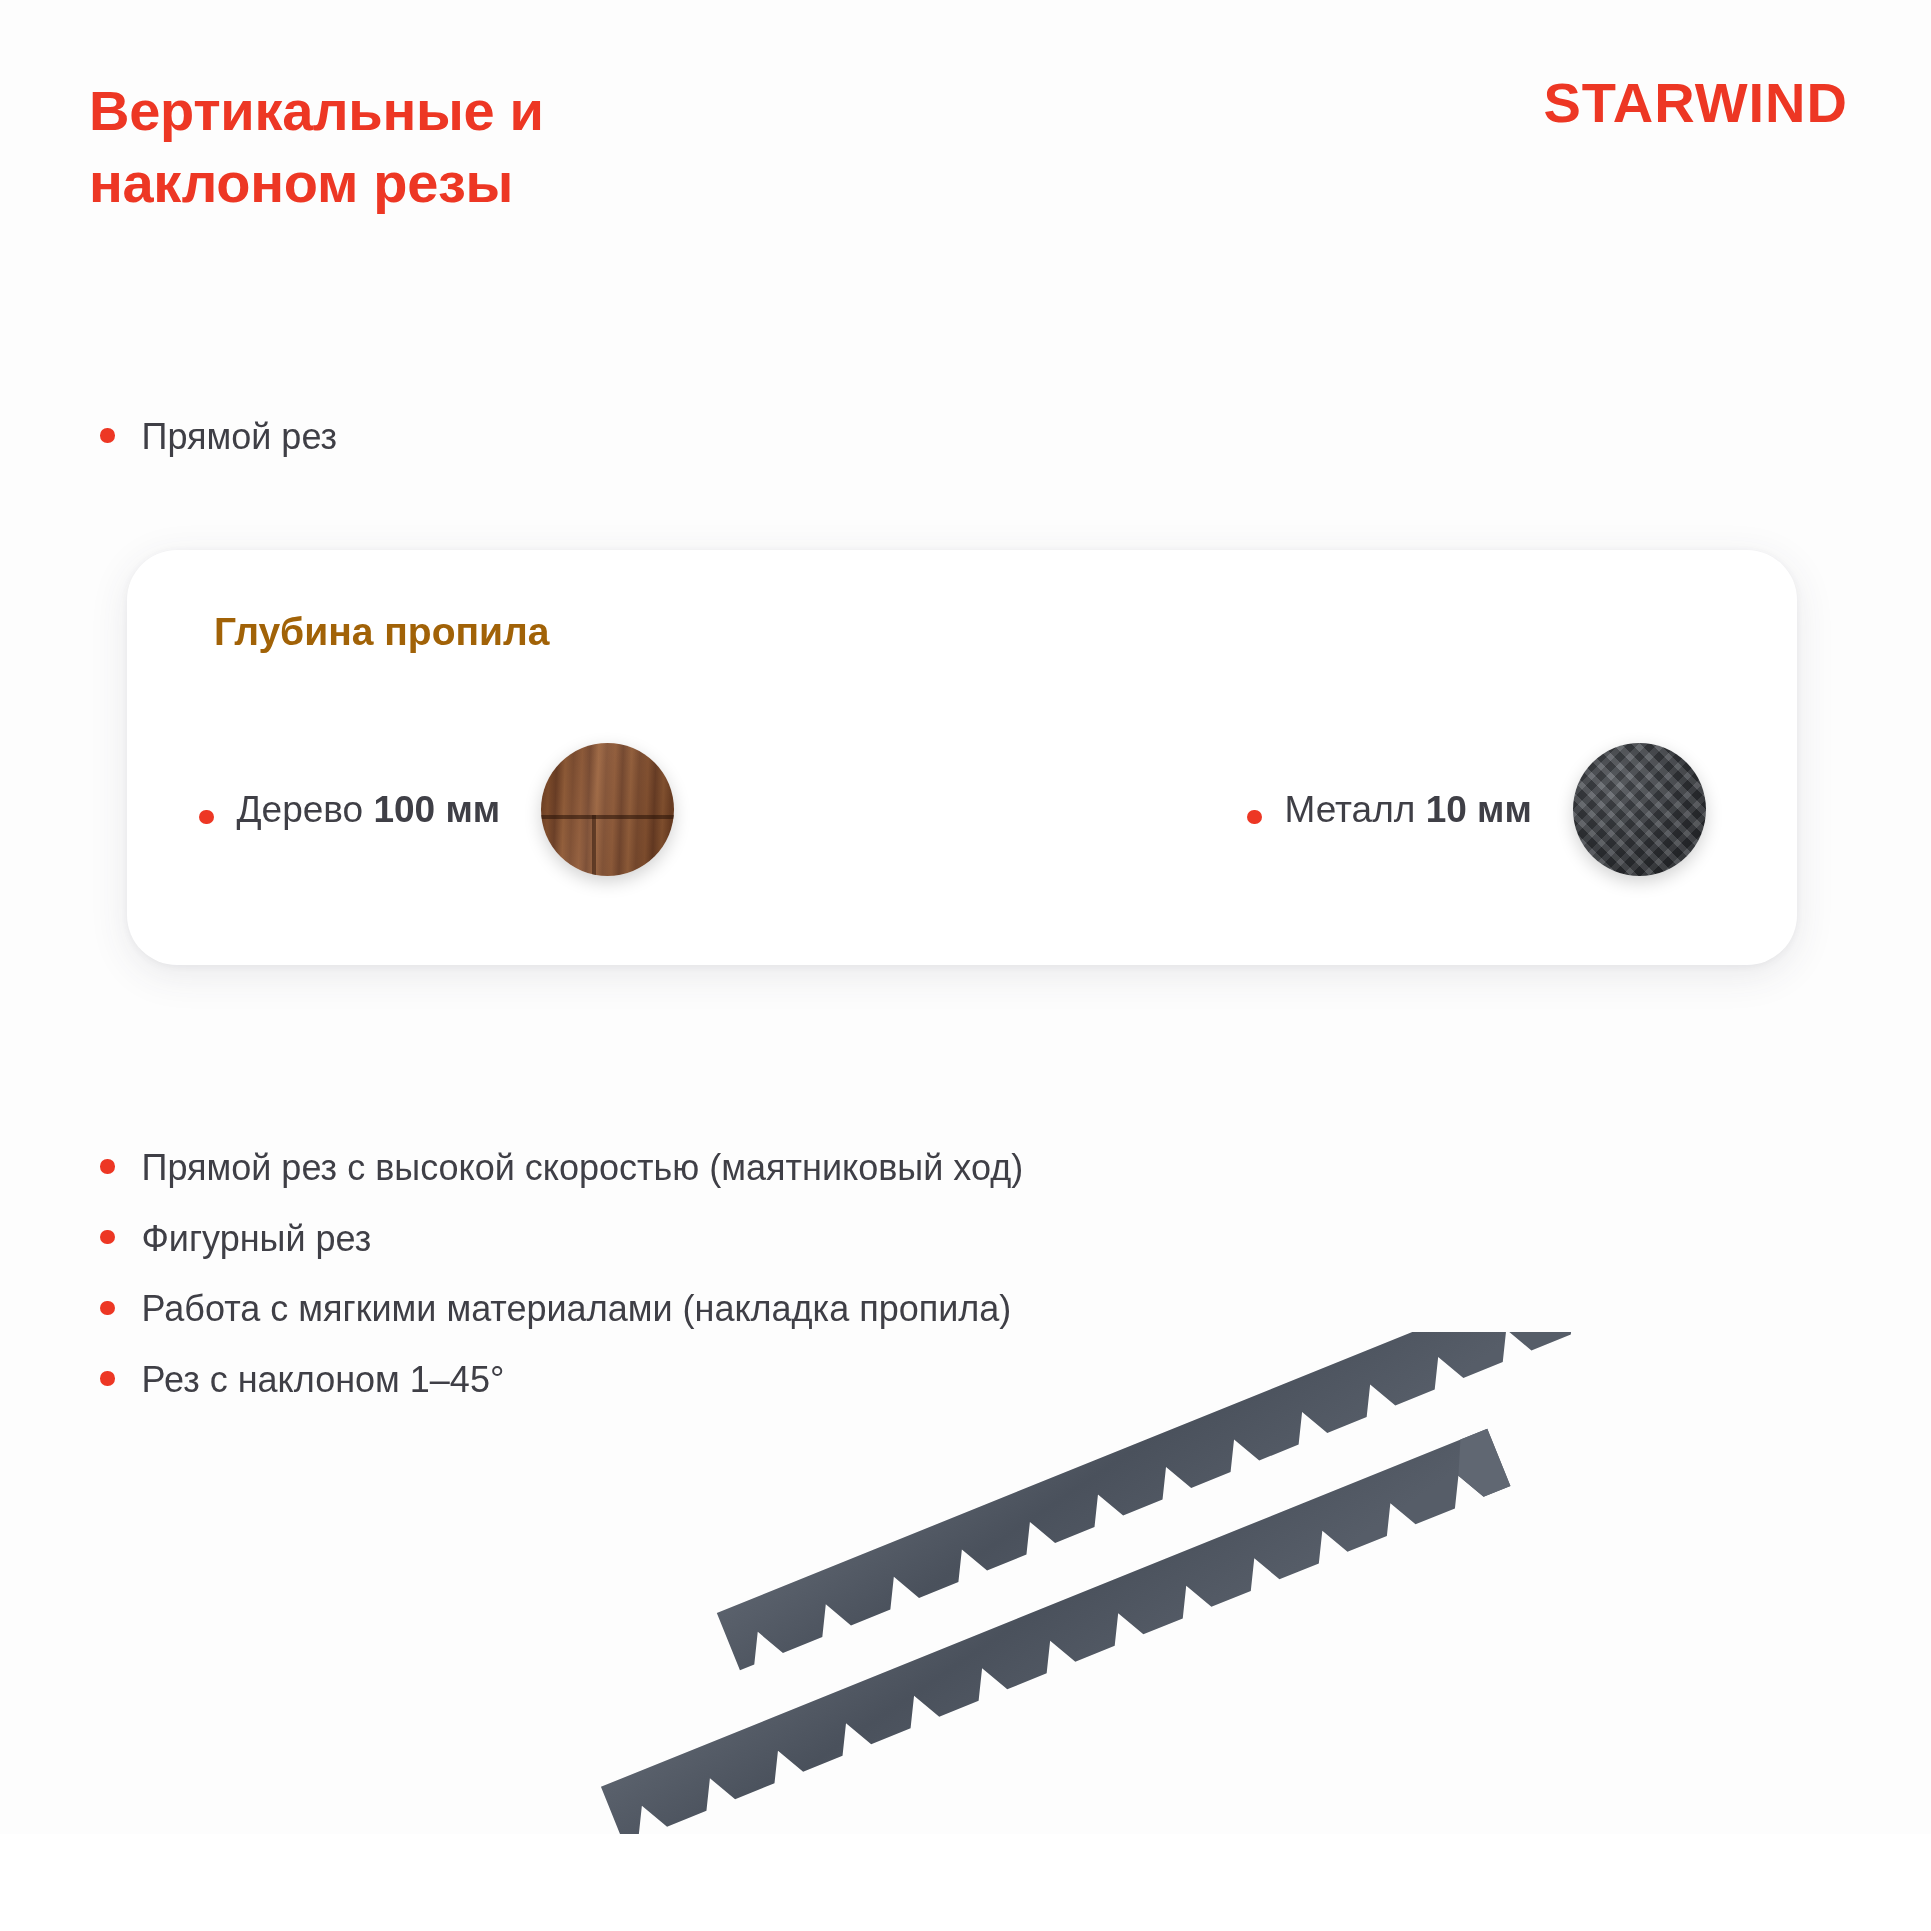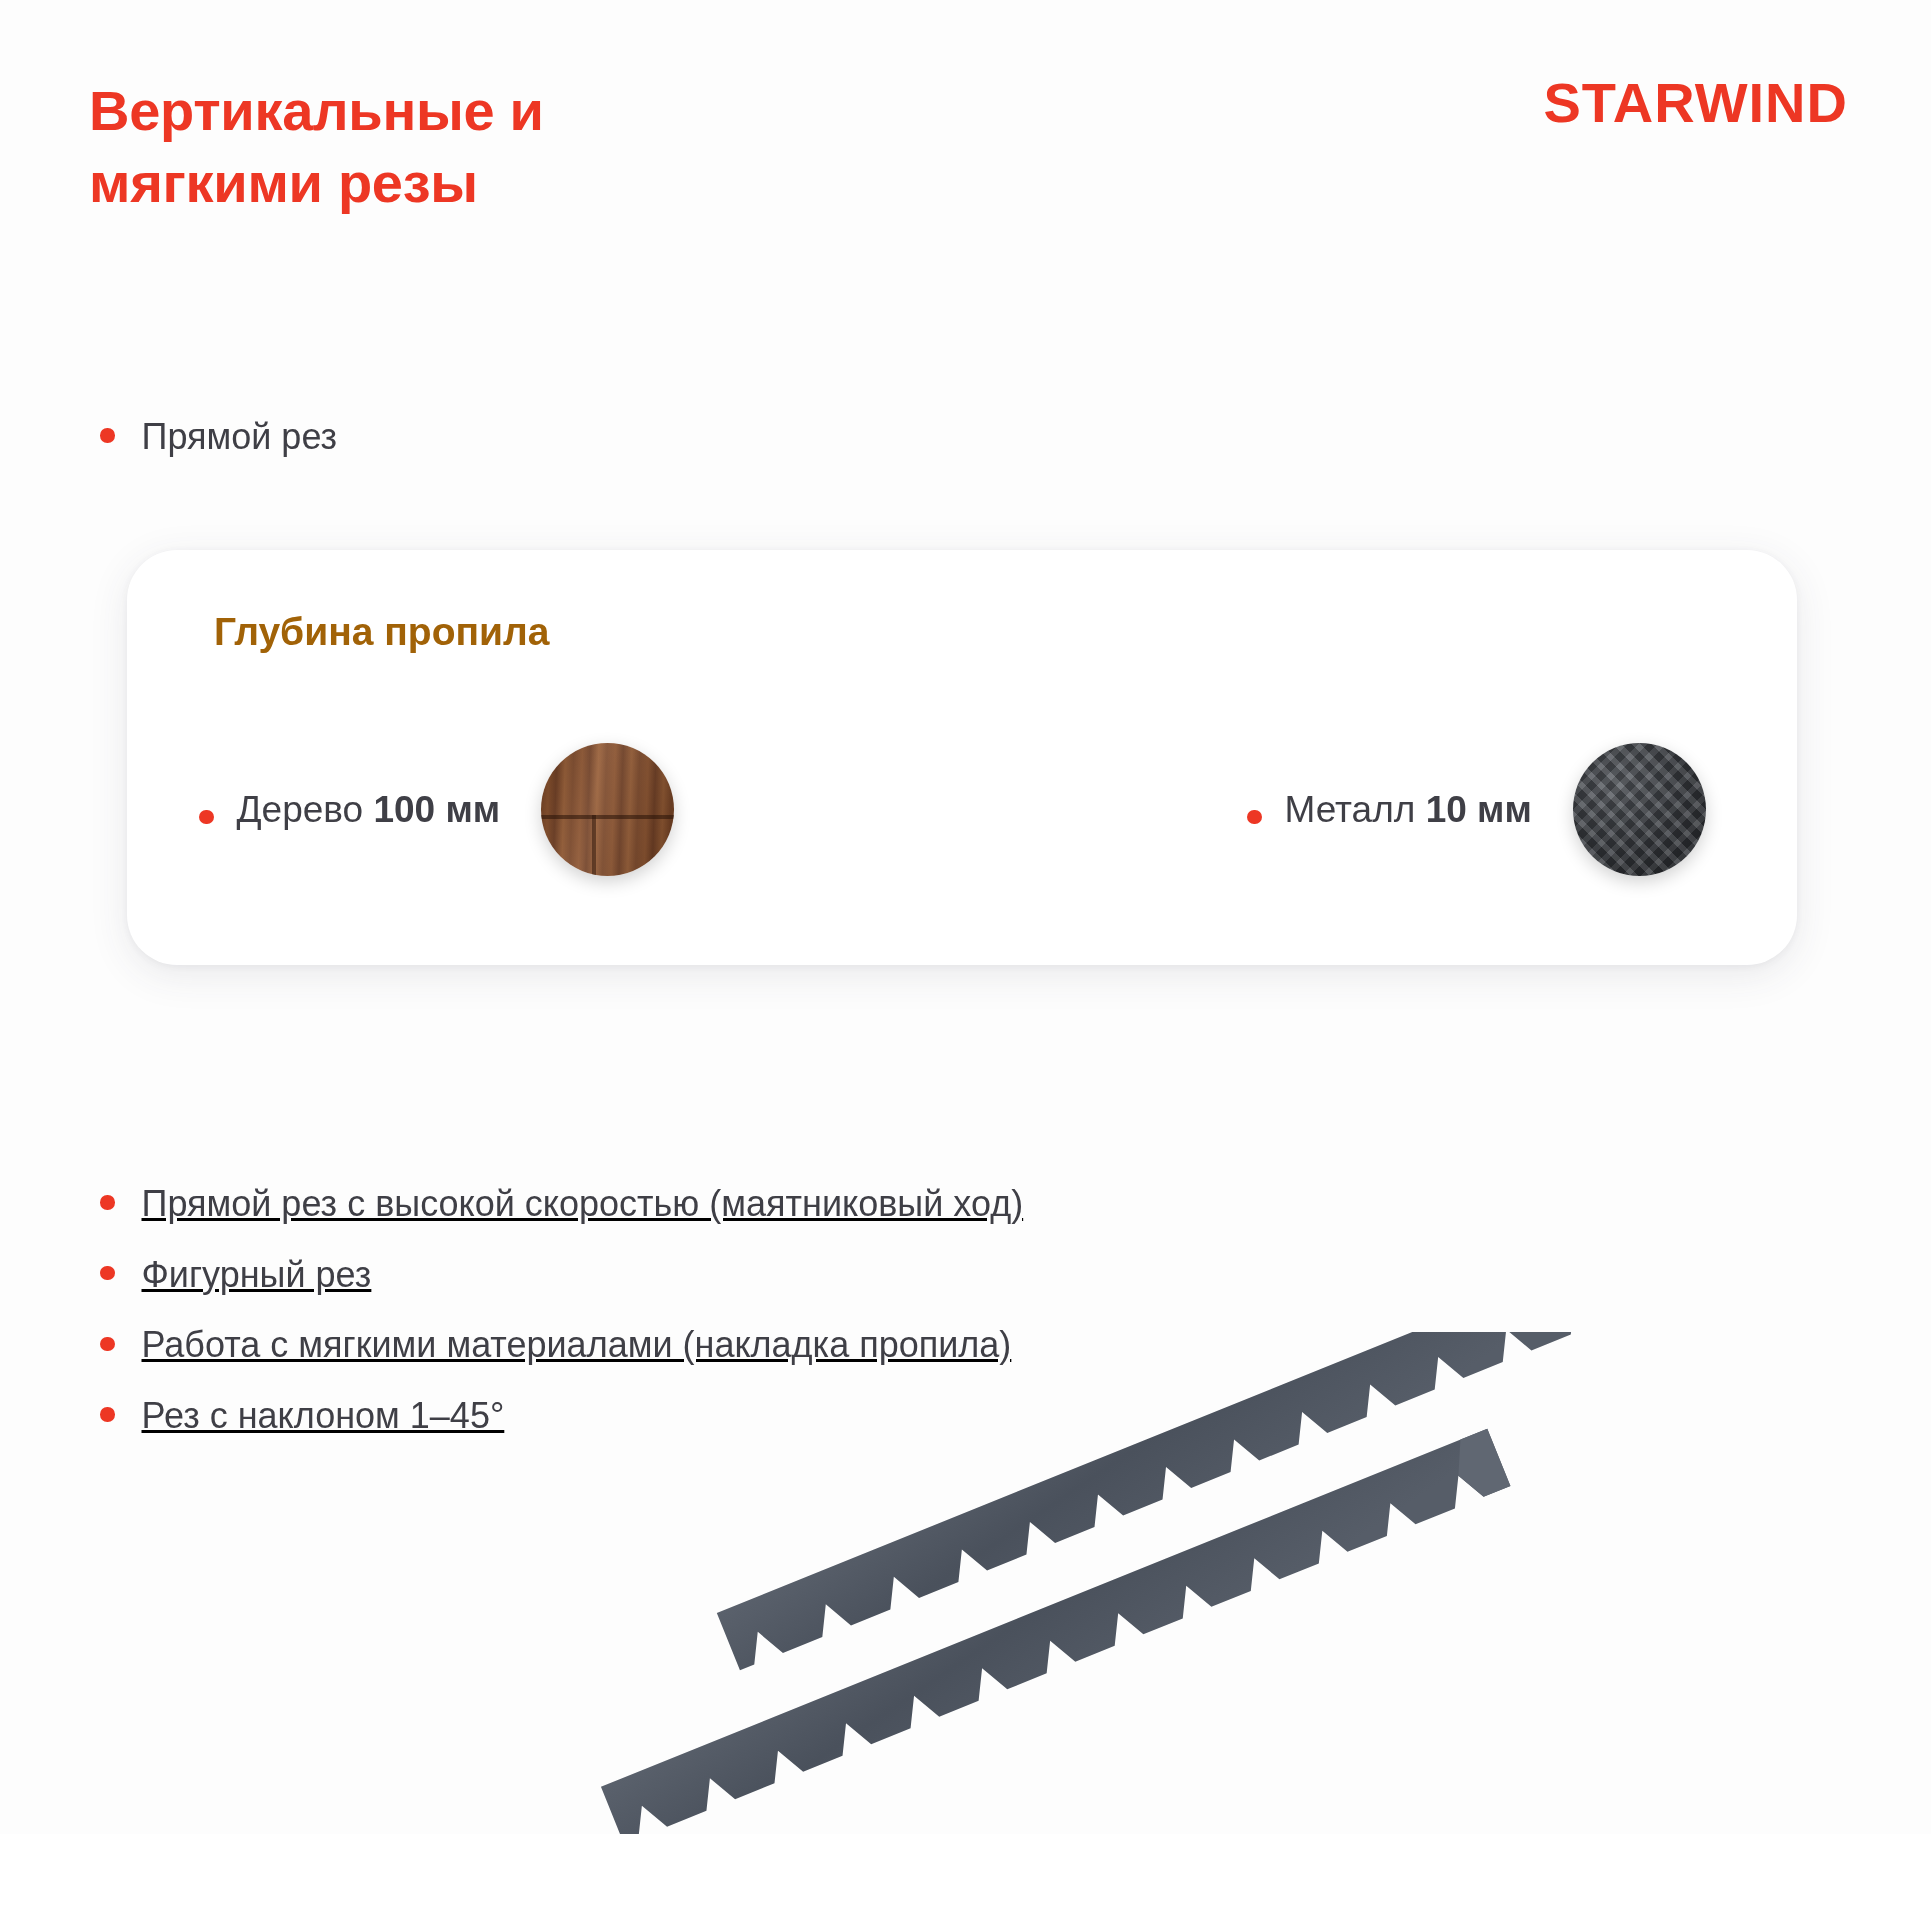--- a/index.html
+++ b/index.html
@@ -72,23 +72,22 @@
   .top-bullet {
     position: absolute;
     left: 100px;
     top: 413px;
     text-align: right;
   }
 
   .lower-bullets {
     position: absolute;
     left: 100px;
-    top: 1180px;
+    top: 1144px;
     width: 1448px;
-    text-decoration: underline;
   }
   .lower-bullets .bullet-row { margin-bottom: 22px; }
 
   
   .card {
     position: absolute;
     left: 127px;
     top: 550px;
     width: 1670px;
     height: 415px;
@@ -180,21 +179,21 @@
     pointer-events: none;
   }
 </style>
 </head>
 <body>
 
 <div class="page">
 
   <div class="headline">
     <span>Вертикальные и</span>
-    <span class="line2">мягкими резы</span>
+    <span class="line2">наклоном резы</span>
   </div>
 
   <div class="brand">STARWIND</div>
 
   <div class="top-bullet">
     <div class="bullet-row">
       <span class="bullet-dot"></span>
       <span class="bullet-text">Прямой рез</span>
     </div>
   </div>

